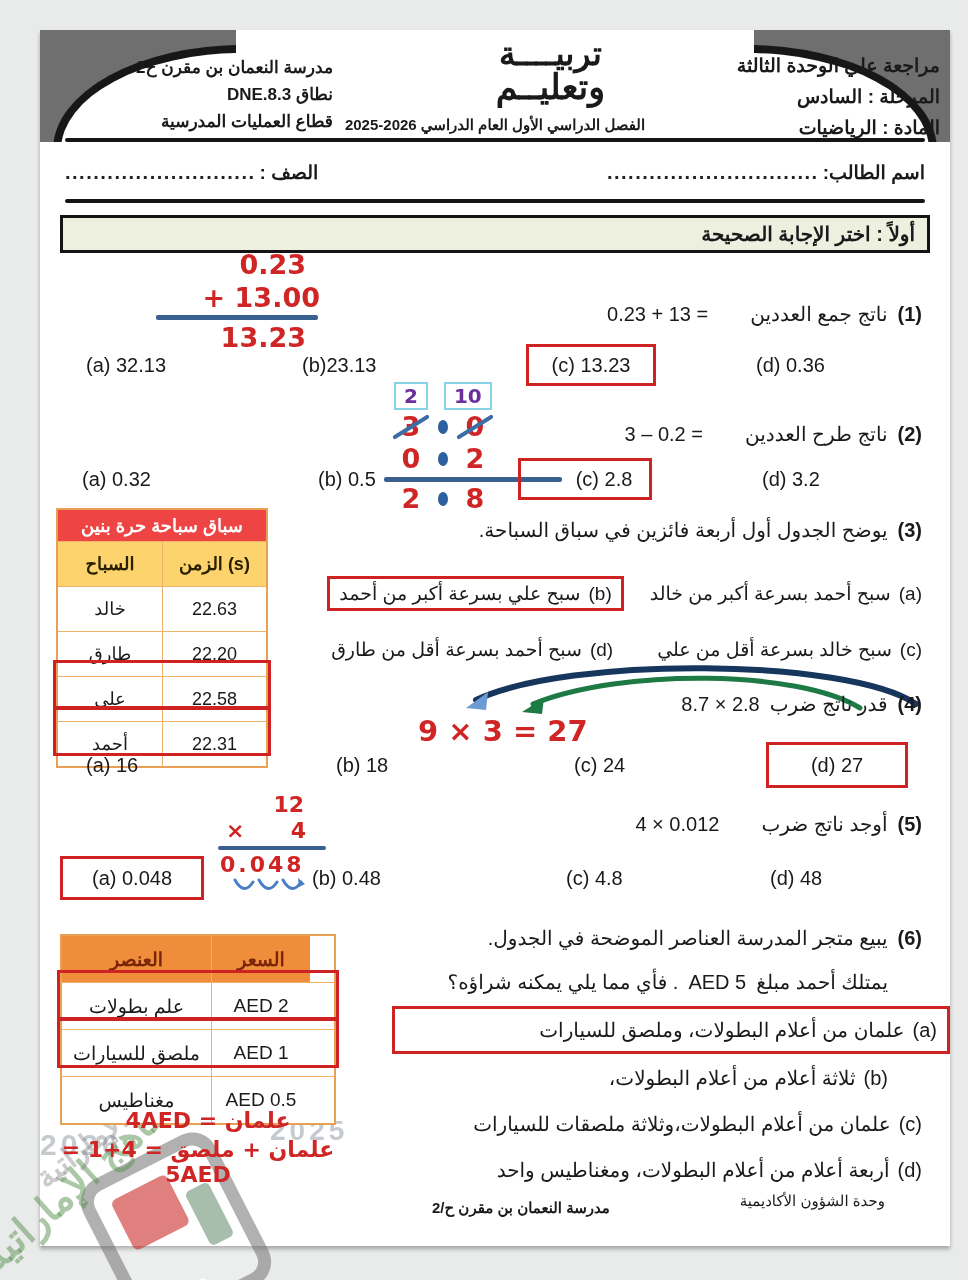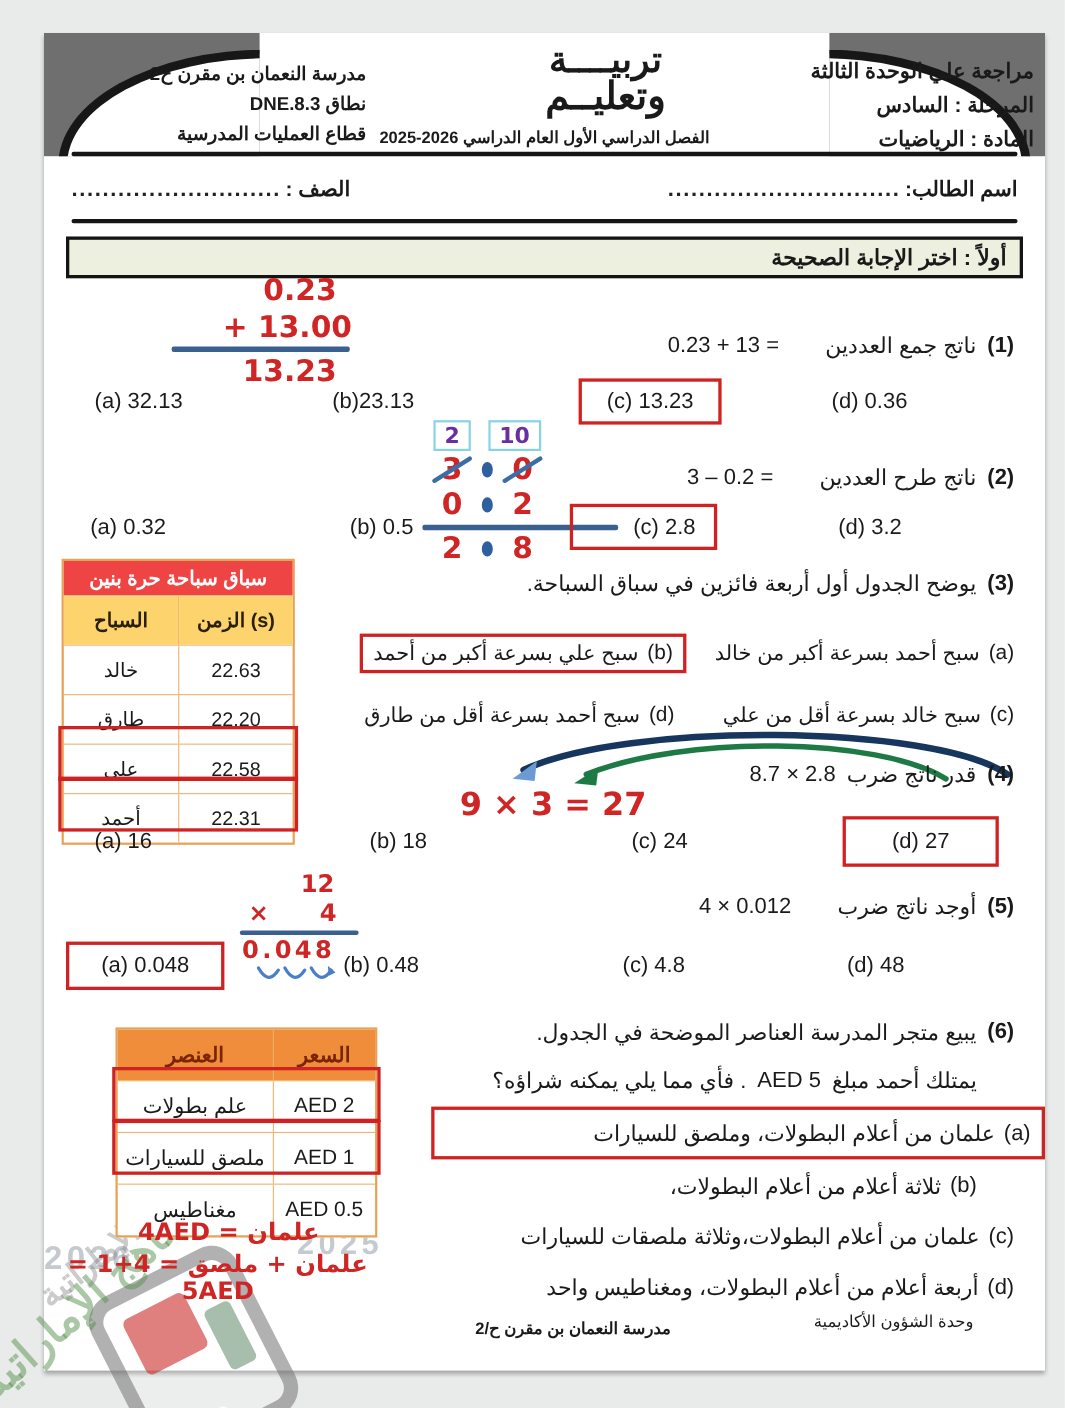--- a/index.html
+++ b/index.html
@@ -91,21 +91,21 @@
   .dtable .cell { display:flex; align-items:center; justify-content:center; }
   .swim { left:16px; top:478px; width:212px; }
   .swim .title { height:31px; background:#ef4444; color:#fff; font-weight:bold; font-size:18px; display:flex; align-items:center; justify-content:center; direction:rtl; }
   .swim .hdr .cell { height:33px; background:#fcd36d; font-weight:bold; font-size:17px; color:#2a2000; }
   .swim .cell.c1 { width:105px; border-right:1px solid #f0b26a; }
   .swim .cell.c2 { width:103px; }
   .swim .trow .cell { height:44px; font-size:18px; }
   .swim .time { font-size:19px; }
   .rowbox { position:absolute; border:3px solid #cf2222; left:-5px; right:-5px; height:50px; }
 
-  .price { left:20px; top:904px; width:238px;margin-left:45px; }
+  .price { left:20px; top:904px; width:276px; }
   .price .hdr .cell { height:36px; background:#ef8d3a; font-weight:bold; font-size:17px; color:#7a2408; }
   .price .cell.c1 { width:150px; border-right:1px solid #f0b26a; }
   .price .cell.c2 { width:98px; }
   .price .trow .cell { height:46px; font-size:19px; }
   .price .amt { font-size:20px; direction:ltr; }
 
   
   .q6box { position:absolute; left:352px; right:0px; top:976px; height:48px; border:3px solid #cf2222; direction:rtl; display:flex; align-items:center; gap:8px; padding:0 10px; font-size:20px; white-space:nowrap; }
   .q6work { position:absolute; direction:rtl; font-size:22px; text-align:center; }
   .q6w1 { left:78px; top:1078px; width:180px; }

